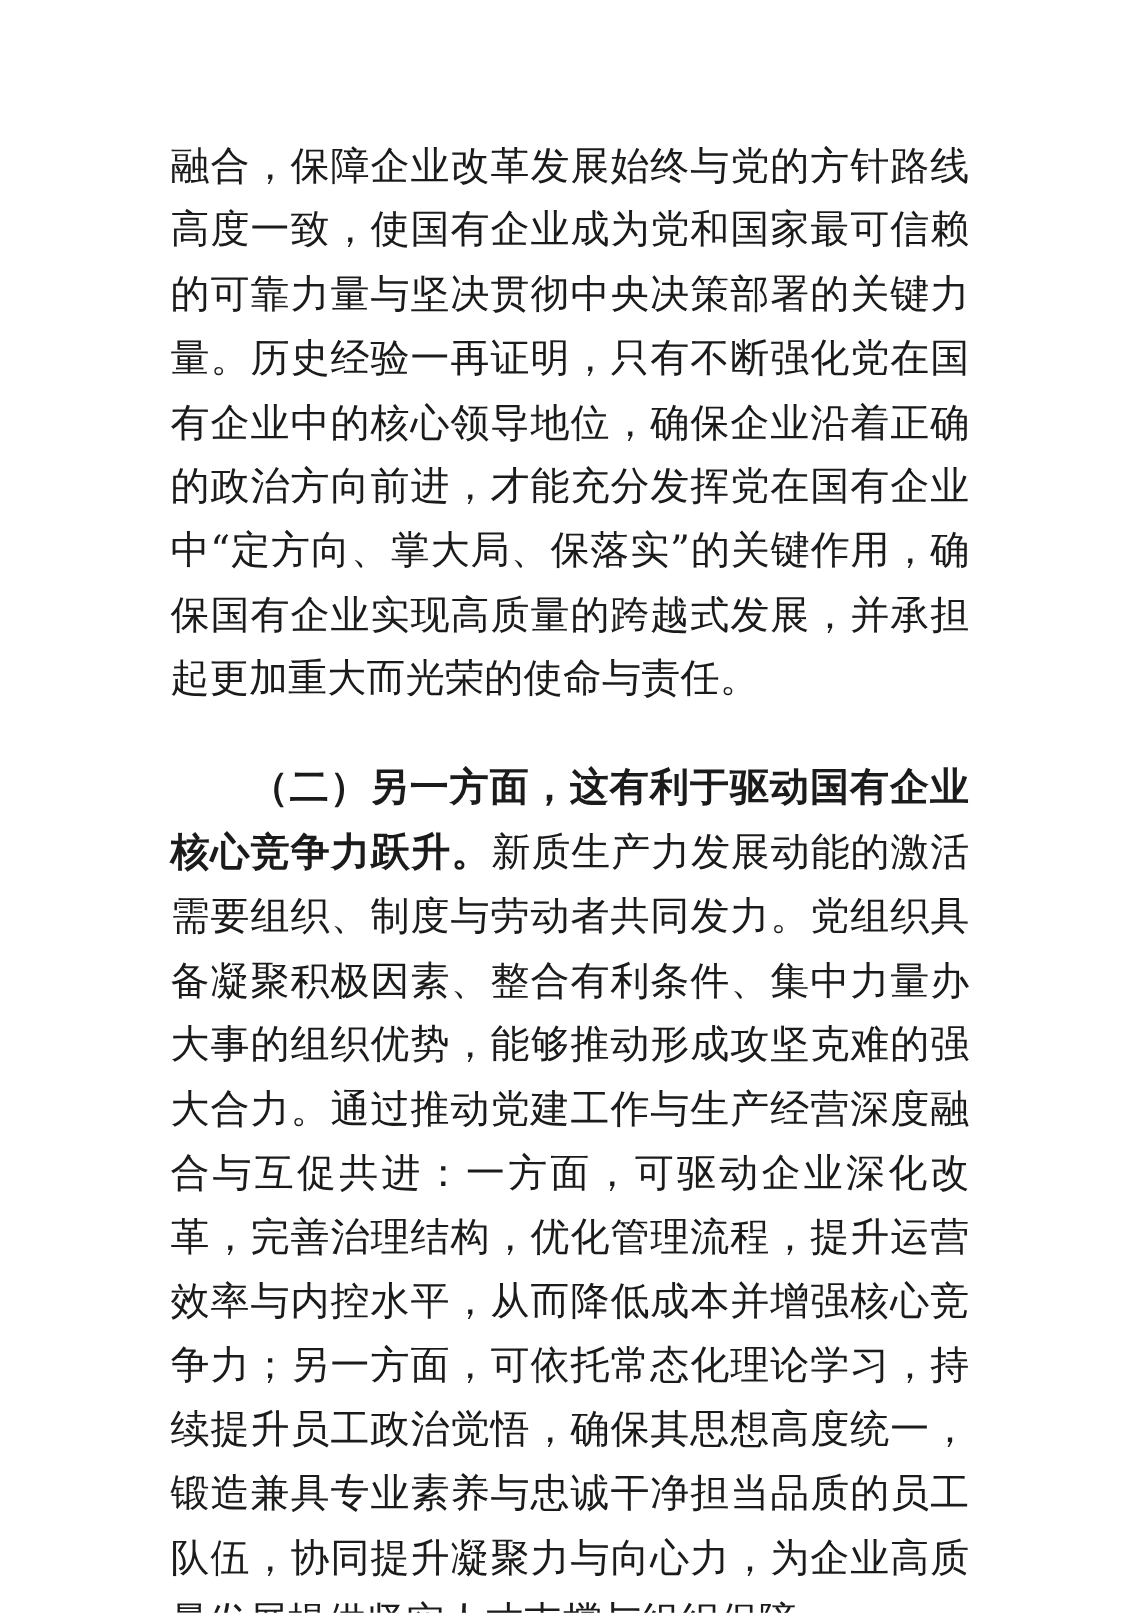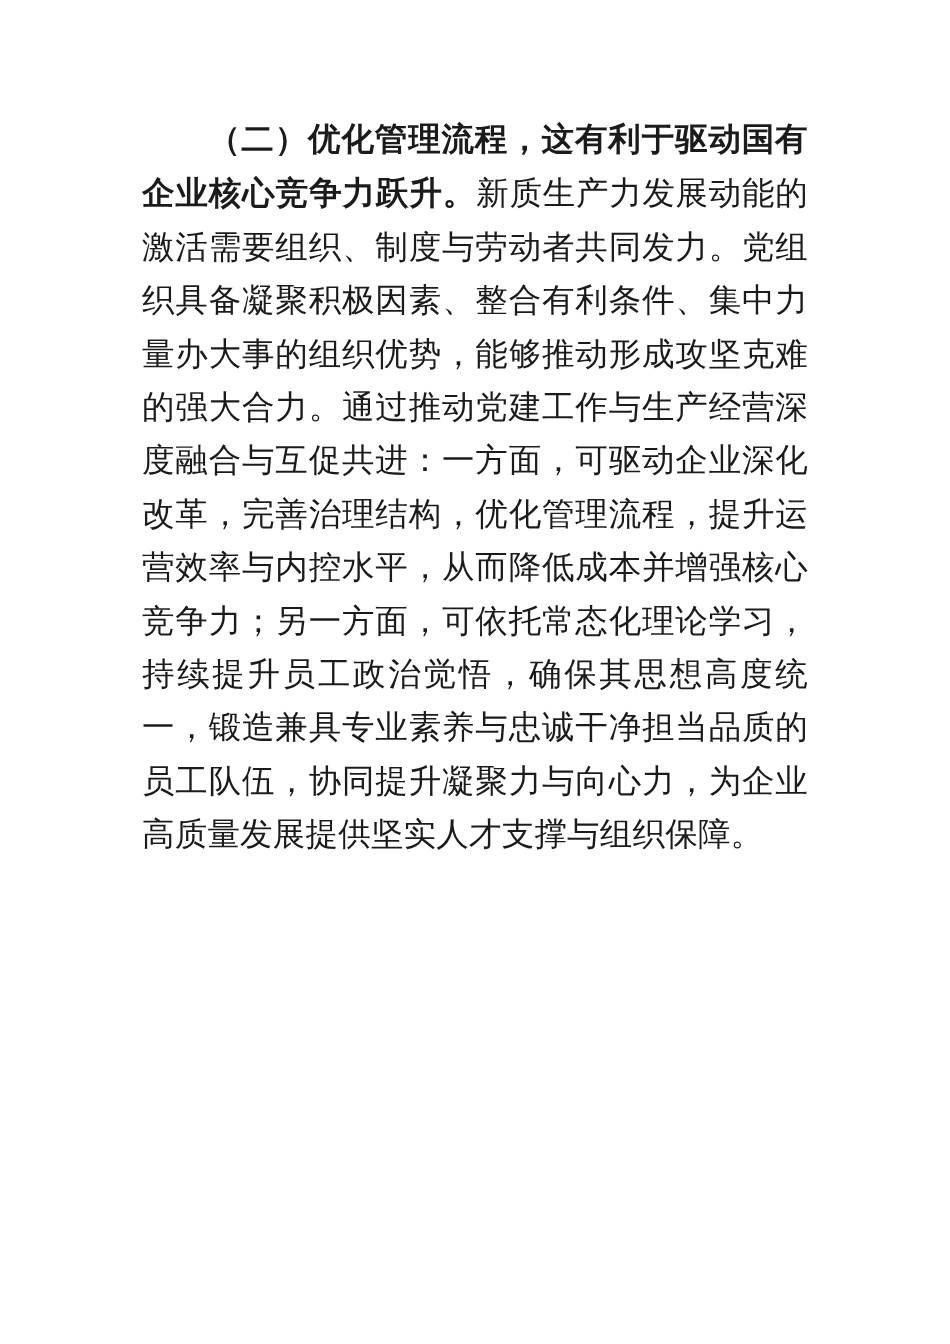--- a/index.html
+++ b/index.html
@@ -51,19 +51,22 @@
   .runon {
     font-weight: 400;
   }
 </style>
 </head>
 <body>
 
 <div id="page">
   <div id="doc-body">
 
+    <p class="para">
+      <span>融合，保障企业改革发展始终与党的方针路线高度一致，使国有企业成为党和国家最可信赖的可靠力量与坚决贯彻中央决策部署的关键力量。历史经验一再证明，只有不断强化党在国有企业中的核心领导地位，确保企业沿着正确的政治方向前进，才能充分发挥党在国有企业中“定方向、掌大局、保落实”的关键作用，确保国有企业实现高质量的跨越式发展，并承担起更加重大而光荣的使命与责任。</span>
+    </p>
 
     <p class="para indent">
-      <span class="hd">（二）优化管理流程，这有利于驱动国有企业核心竞争力跃升。</span><span class="runon">新质生产力发展动能的激活需要组织、制度与劳动者共同发力。党组织具备凝聚积极因素、整合有利条件、集中力量办大事的组织优势，能够推动形成攻坚克难的强大合力。通过推动党建工作与生产经营深度融合与互促共进：一方面，可驱动企业深化改革，完善治理结构，优化管理流程，提升运营效率与内控水平，从而降低成本并增强核心竞争力；另一方面，可依托常态化理论学习，持续提升员工政治觉悟，确保其思想高度统一，锻造兼具专业素养与忠诚干净担当品质的员工队伍，协同提升凝聚力与向心力，为企业高质量发展提供坚实人才支撑与组织保障。</span>
+      <span class="hd">（二）另一方面，这有利于驱动国有企业核心竞争力跃升。</span><span class="runon">新质生产力发展动能的激活需要组织、制度与劳动者共同发力。党组织具备凝聚积极因素、整合有利条件、集中力量办大事的组织优势，能够推动形成攻坚克难的强大合力。通过推动党建工作与生产经营深度融合与互促共进：一方面，可驱动企业深化改革，完善治理结构，优化管理流程，提升运营效率与内控水平，从而降低成本并增强核心竞争力；另一方面，可依托常态化理论学习，持续提升员工政治觉悟，确保其思想高度统一，锻造兼具专业素养与忠诚干净担当品质的员工队伍，协同提升凝聚力与向心力，为企业高质量发展提供坚实人才支撑与组织保障。</span>
     </p>
 
   </div>
 </div>
 
 </body></html>

